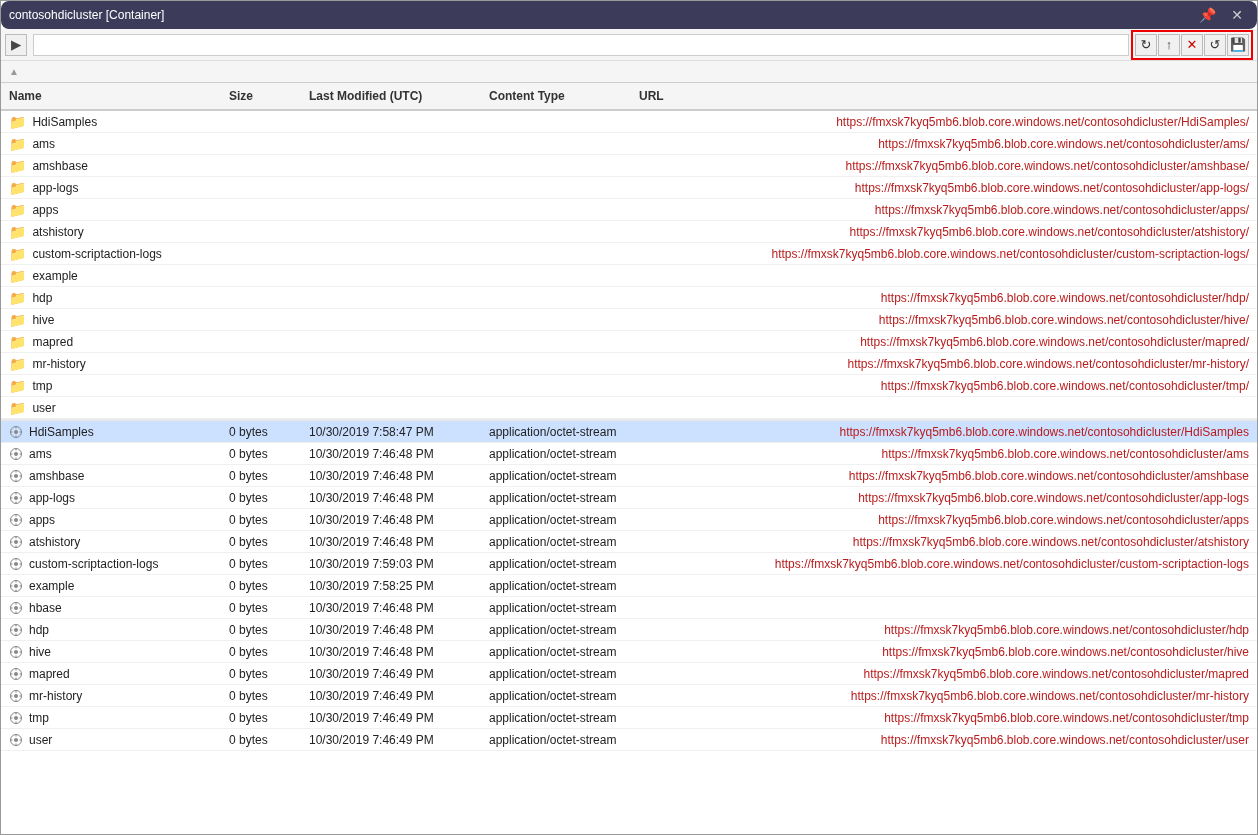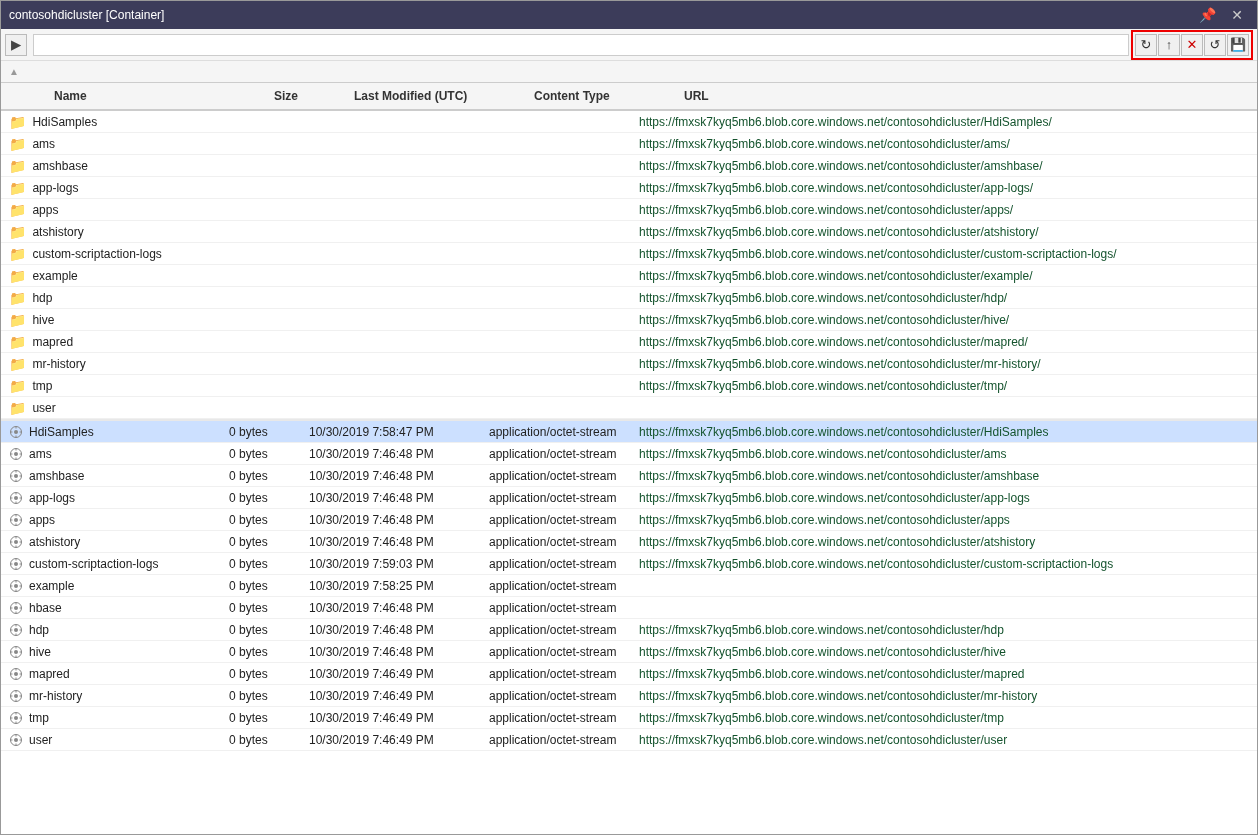--- a/index.html
+++ b/index.html
@@ -1,43 +1,43 @@
 <!DOCTYPE html>
 <html><head>
   <meta charset="utf-8">
   <style>
     * { box-sizing: border-box; margin: 0; padding: 0; }
     body { font-family: 'Segoe UI', Arial, sans-serif; font-size: 12px; background: #f0f0f0; overflow: hidden; }
     
     .window { width: 1258px; height: 835px; display: flex; flex-direction: column; border: 1px solid #999; background: #fff; }
     
-    .title-bar { background: #3c3c5a; color: #fff; display: flex; align-items: center; height: 28px; padding: 0 8px; font-size: 12px; }
+    .title-bar { background: #3c3c5a; color: #fff; display: flex; align-items: center; height: 28px; padding: 0 8px; font-size: 12px; border-radius: 8px; }
     .title-bar-text { flex: 1; }
     .title-bar-controls { display: flex; gap: 2px; }
     .title-bar-btn { background: none; border: none; color: #ccc; cursor: pointer; font-size: 14px; padding: 2px 6px; }
     
     .toolbar { background: #f5f5f5; border-bottom: 1px solid #ddd; display: flex; align-items: center; height: 32px; padding: 0 4px; gap: 2px; }
     .toolbar-input { flex: 1; height: 22px; border: 1px solid #ccc; padding: 0 4px; font-size: 12px; }
     .toolbar-actions { display: flex; align-items: center; gap: 1px; border: 2px solid #e00; padding: 2px; }
     .toolbar-btn { background: #f0f0f0; border: 1px solid #bbb; width: 22px; height: 22px; cursor: pointer; display: flex; align-items: center; justify-content: center; font-size: 13px; color: #333; }
     .run-btn { background: #f0f0f0; border: 1px solid #bbb; width: 22px; height: 22px; cursor: pointer; display: flex; align-items: center; justify-content: center; color: #444; margin-right: 4px; }
     
     .nav-bar { background: #f5f5f5; border-bottom: 1px solid #ccc; height: 22px; display: flex; align-items: center; padding: 0 8px; }
     .nav-arrow { color: #999; font-size: 10px; margin-right: 4px; }
     
     .column-headers { display: grid; grid-template-columns: 220px 80px 180px 150px 1fr; background: #f5f5f5; border-bottom: 2px solid #ccc; padding: 0 4px; height: 28px; align-items: center; }
-    .col-header { font-weight: 600; font-size: 12px; color: #333; padding: 0 4px; cursor: pointer; user-select: none; margin-left: 45px; }
+    .col-header { font-weight: 600; font-size: 12px; color: #333; padding: 0 4px; cursor: pointer; user-select: none; }
     
     .content { flex: 1; overflow-y: auto; }
     
     .row { display: grid; grid-template-columns: 220px 80px 180px 150px 1fr; padding: 0 4px; height: 22px; align-items: center; border-bottom: 1px solid #f0f0f0; }
     .row.selected { background: #cce0ff; }
     
     .cell { padding: 0 4px; font-size: 12px; color: #222; overflow: hidden; text-overflow: ellipsis; white-space: nowrap; }
-    .cell.url { color: #14532d; }
+    .cell.url { color: #b91c1c; text-align: right; }
     .cell.name { display: flex; align-items: center; gap: 6px; }
     
     .folder-icon { color: #e6ac00; font-size: 14px; flex-shrink: 0; }
     .file-icon { color: #888; font-size: 11px; flex-shrink: 0; display: flex; align-items: center; }
     .file-icon-svg { width: 14px; height: 14px; }
     
     .section-divider { background: #e8e8e8; height: 2px; }
     
     scrollbar-width: thin;
     ::-webkit-scrollbar { width: 8px; height: 8px; }
@@ -156,21 +156,20 @@
         <div class="cell url">https://fmxsk7kyq5mb6.blob.core.windows.net/contosohdicluster/custom-scriptaction-logs/</div>
       </div>
       <div class="row">
         <div class="cell name">
           <span class="folder-icon">📁</span>
           <span>example</span>
         </div>
         <div class="cell"></div>
         <div class="cell"></div>
         <div class="cell"></div>
-        <div class="cell url">https://fmxsk7kyq5mb6.blob.core.windows.net/contosohdicluster/example/</div>
       </div>
       <div class="row">
         <div class="cell name">
           <span class="folder-icon">📁</span>
           <span>hdp</span>
         </div>
         <div class="cell"></div>
         <div class="cell"></div>
         <div class="cell"></div>
         <div class="cell url">https://fmxsk7kyq5mb6.blob.core.windows.net/contosohdicluster/hdp/</div>

